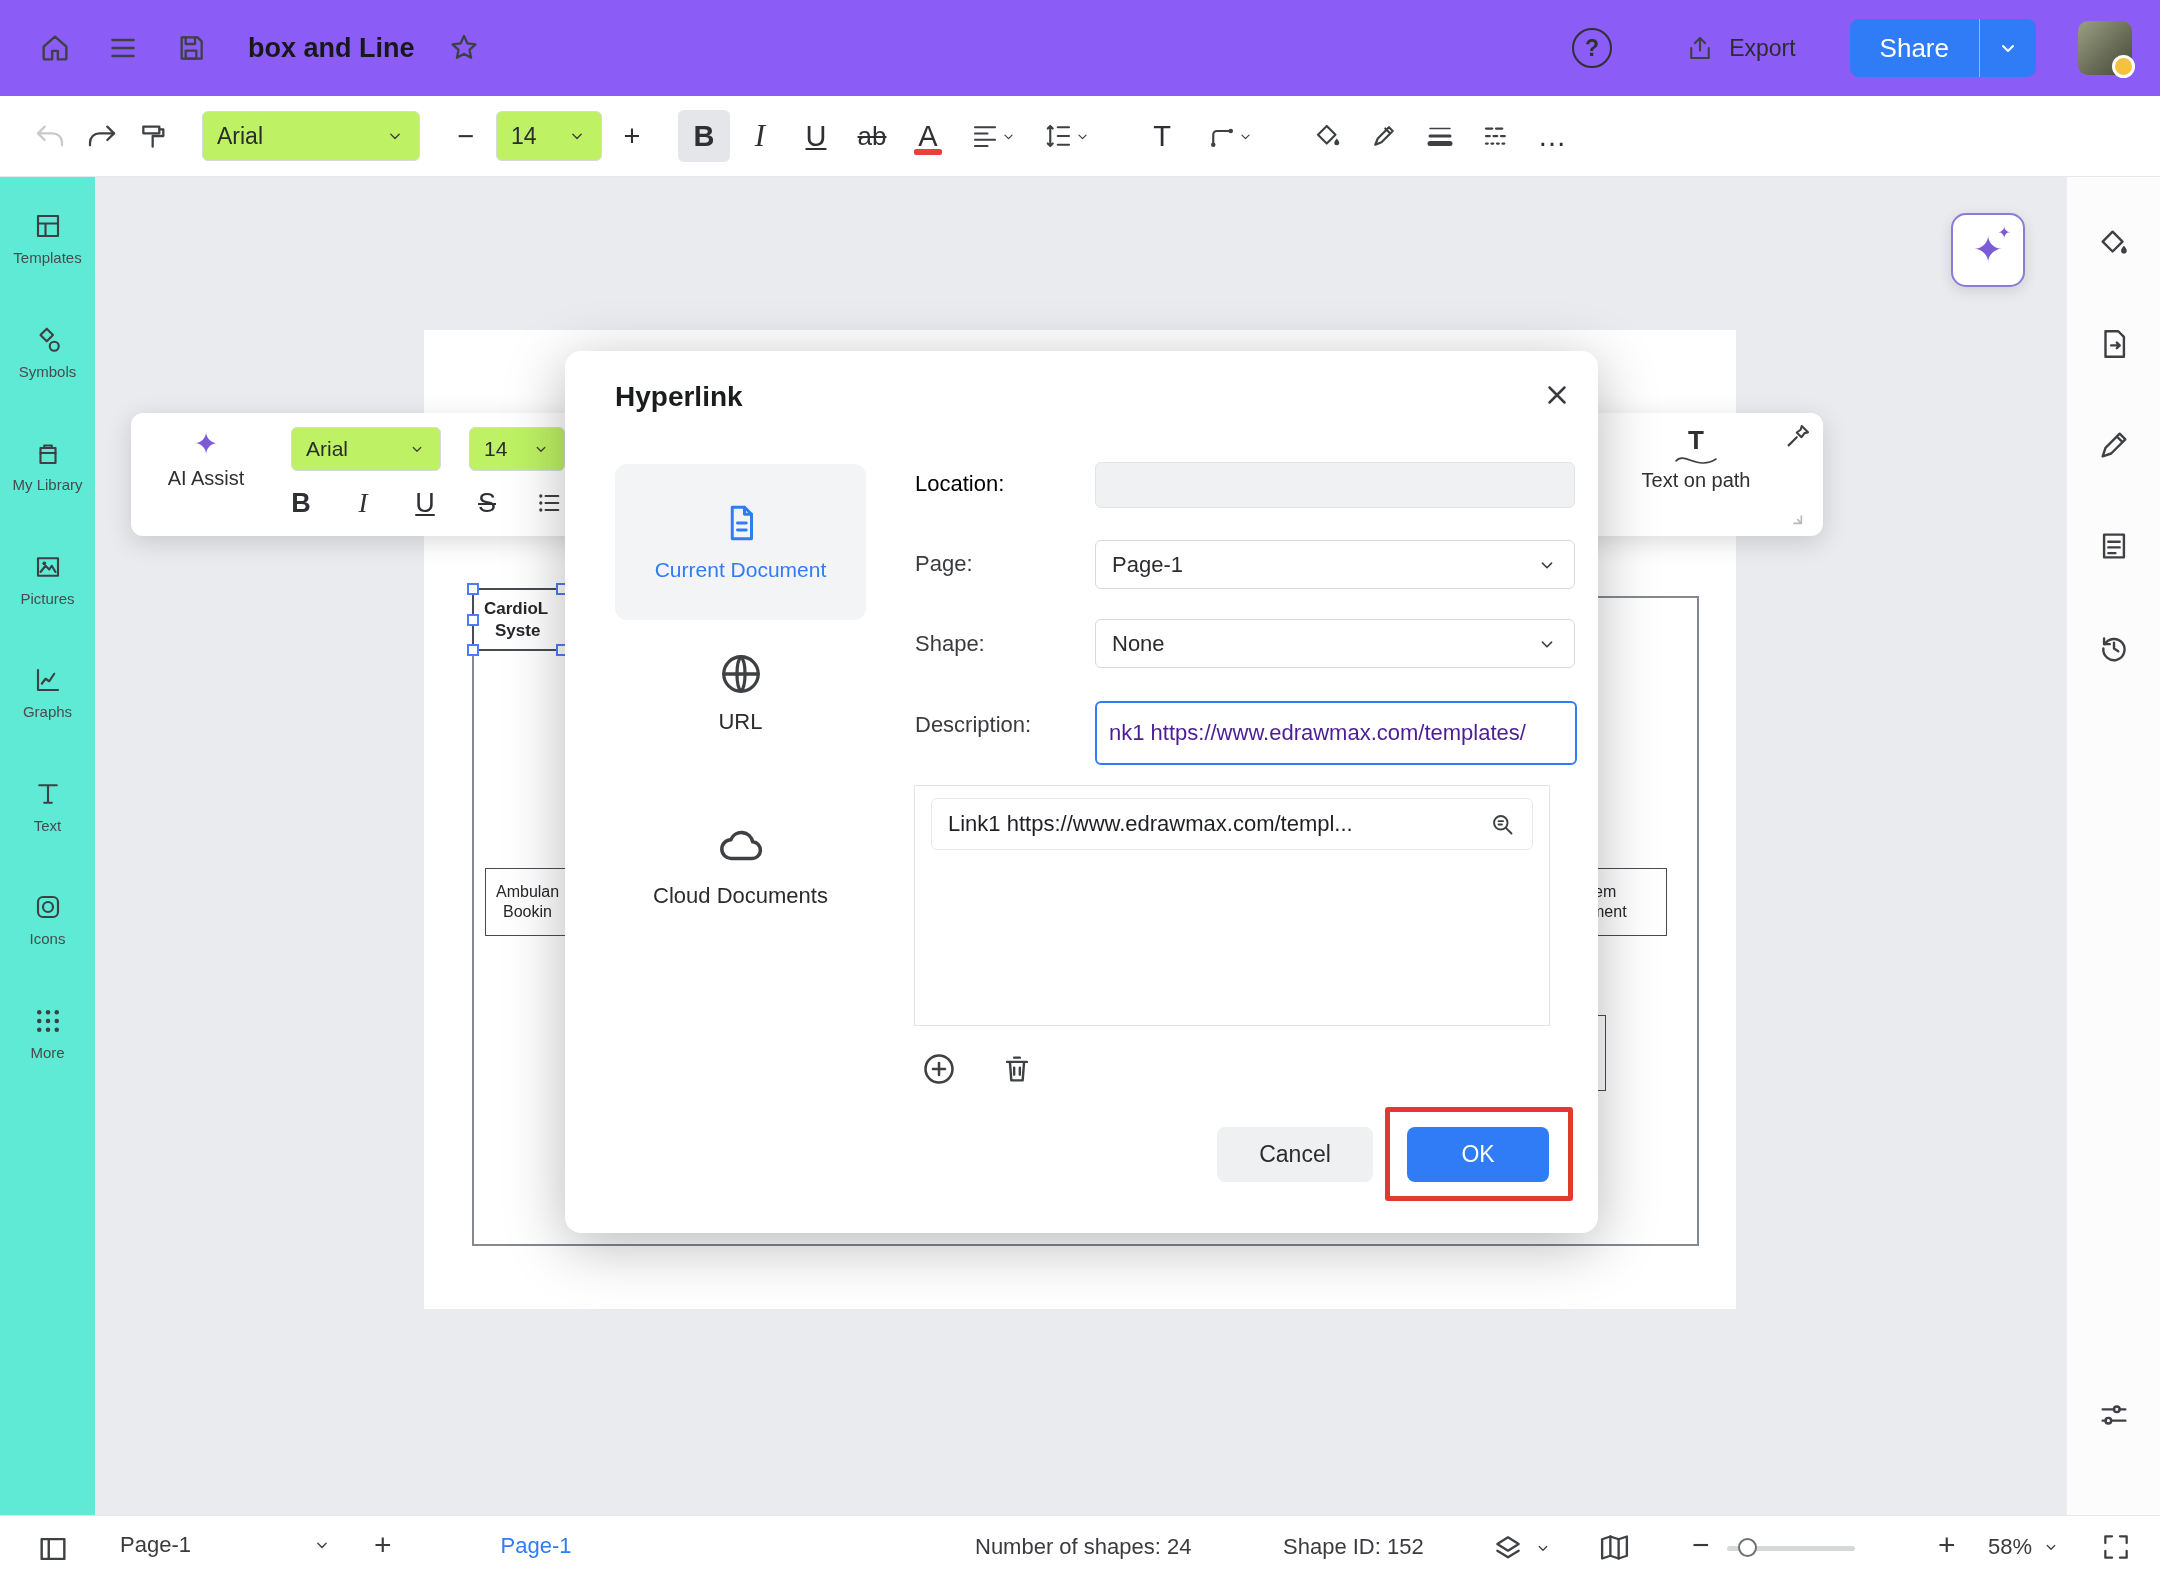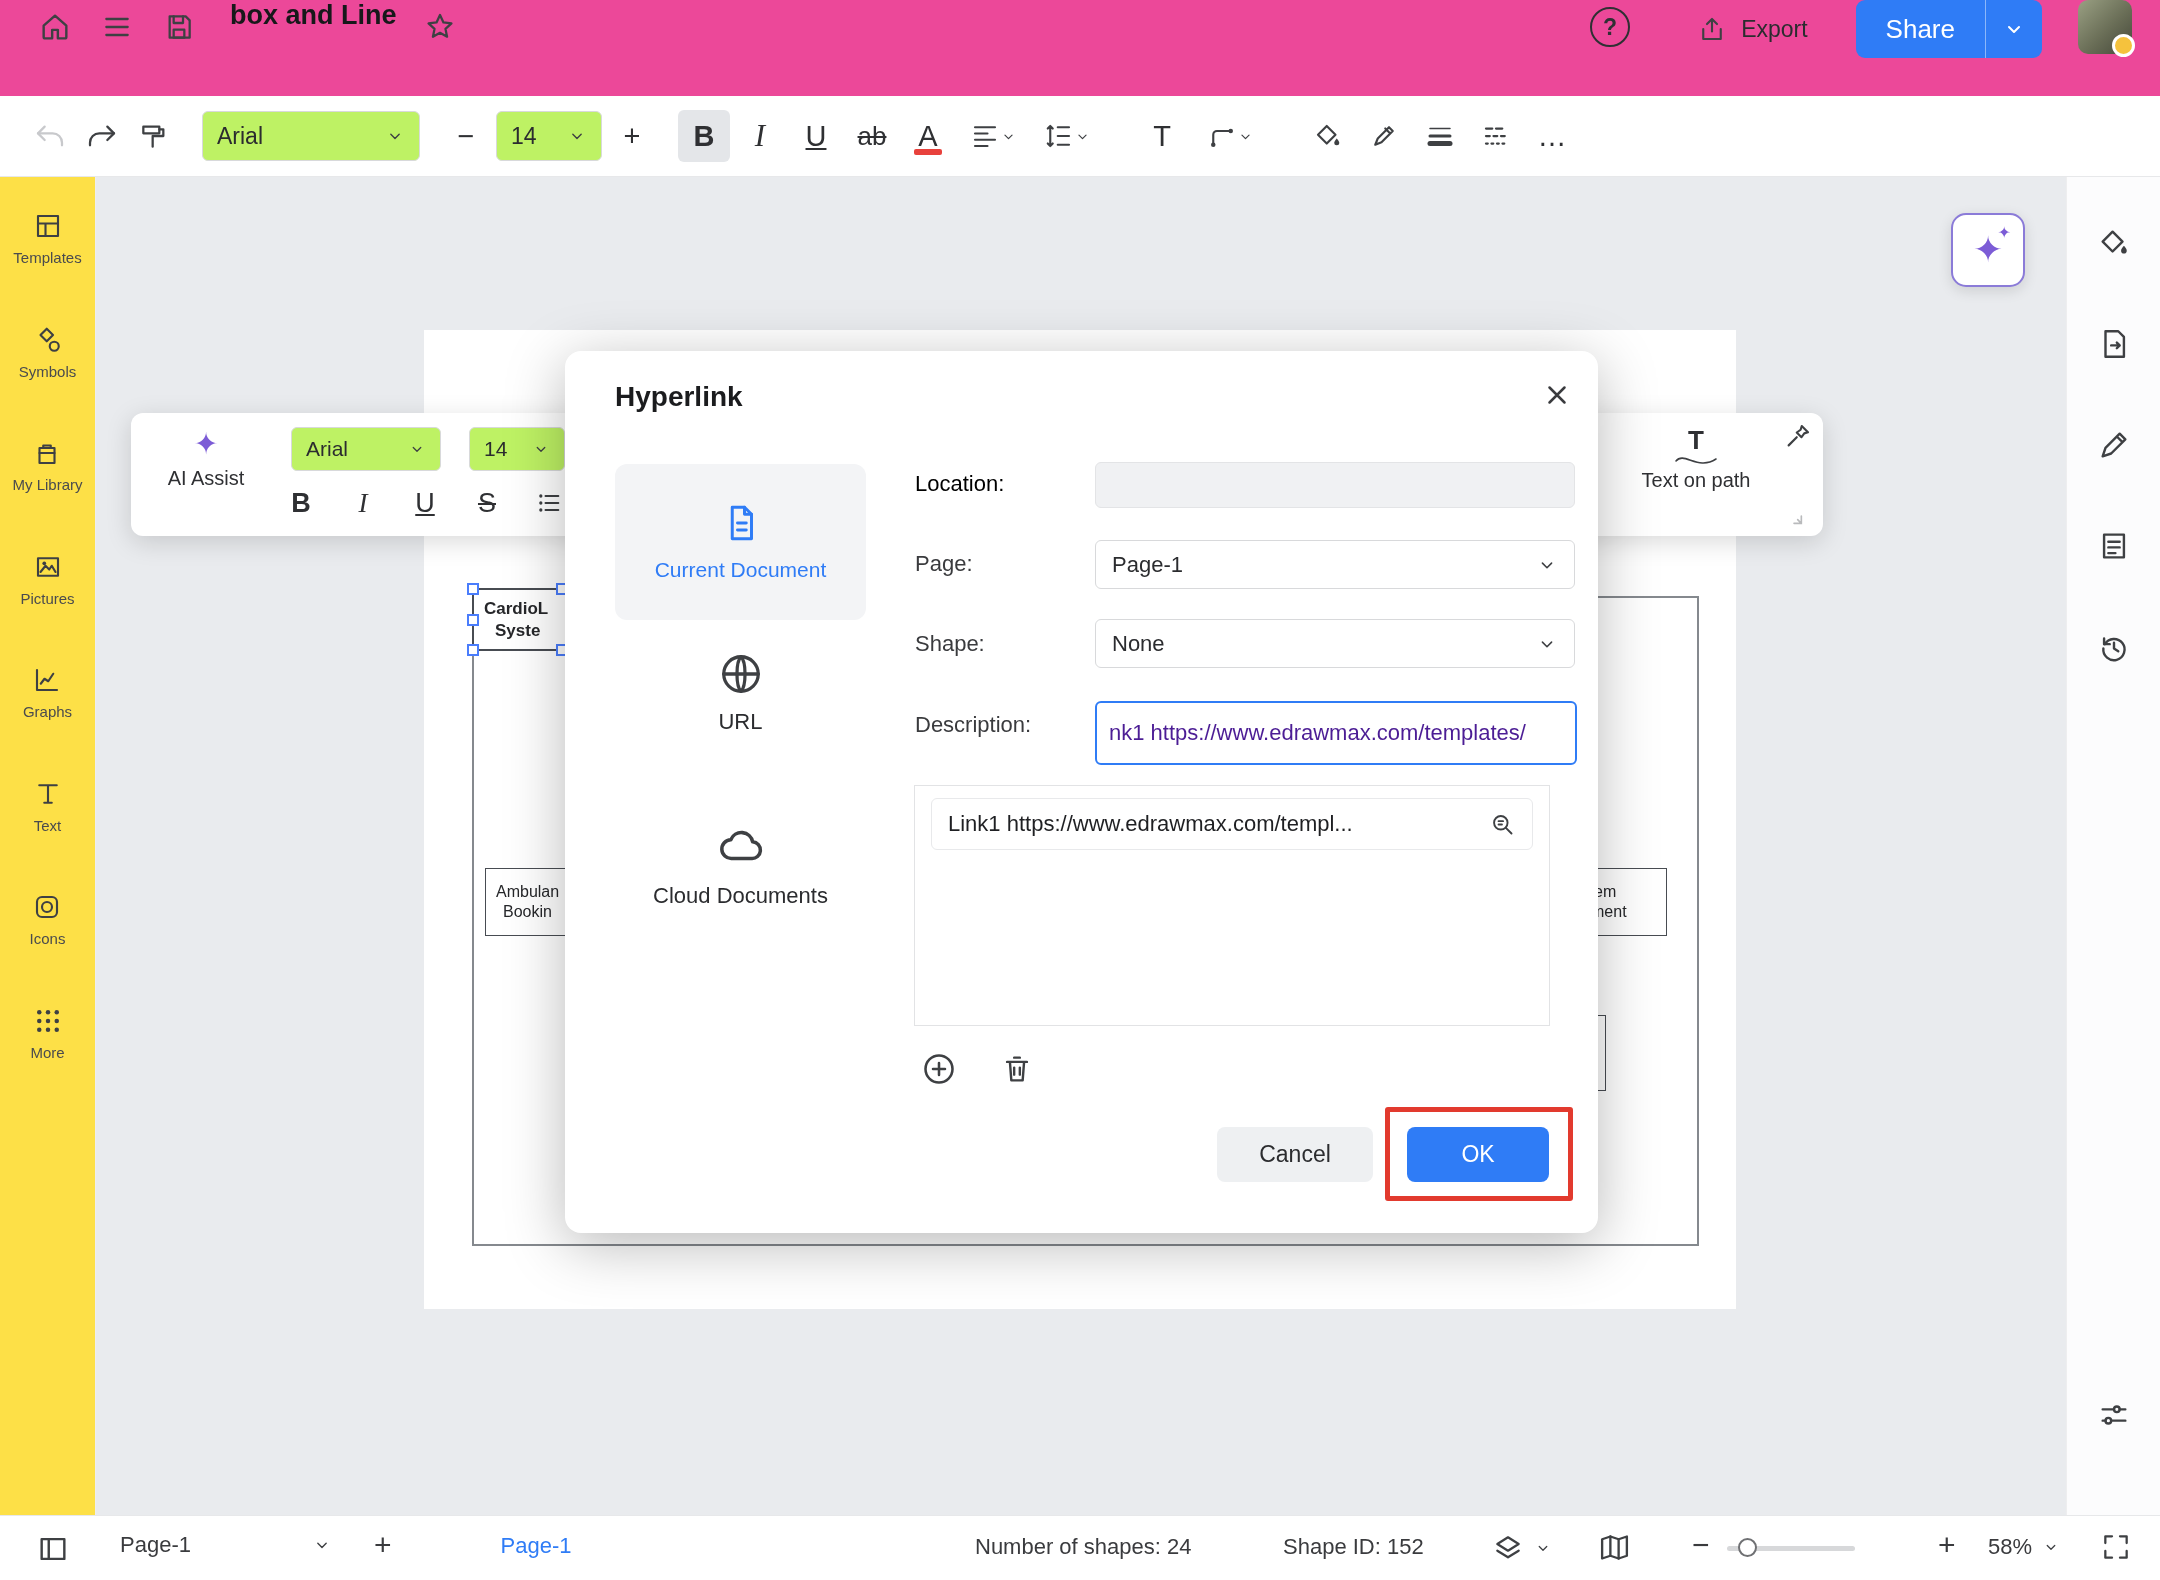--- a/index.html
+++ b/index.html
@@ -4,21 +4,21 @@
 <style>
 *{box-sizing:border-box;margin:0;padding:0}
 html,body{width:2160px;height:1580px}
 body{font-family:"Liberation Sans",sans-serif;background:#fff;color:#2b2c2f;-webkit-font-smoothing:antialiased}
 .app{position:relative;width:2160px;height:1580px;overflow:hidden;background:#fff}
 .abs{position:absolute}
 svg{display:block}
 .ic{stroke:#3e4043;fill:none;stroke-width:1.7;stroke-linecap:round;stroke-linejoin:round}
 .ic-light{stroke:#c8c9cc}
 
-.topbar{position:absolute;left:0;top:0;width:2160px;height:96px;display:flex;align-items:flex-start;padding:0 28px;gap:8px;background:#ec4899;z-index:10}
+.topbar{position:absolute;left:0;top:0;width:2160px;height:96px;display:flex;align-items:center;padding:0 28px;gap:14px;background:#8b5cf6;z-index:10}
 .tb-btn{width:54px;height:54px;display:flex;align-items:center;justify-content:center;border-radius:8px;cursor:pointer}
 .doc-title{font-size:27px;font-weight:700;color:#17181a;margin:0 8px 0 16px}
 .spacer{flex:1}
 .help-circle{width:40px;height:40px;border:2.4px solid #2f3033;border-radius:50%;display:flex;align-items:center;justify-content:center;font-size:23px;font-weight:700;color:#2f3033}
 .export-btn{display:flex;align-items:center;gap:14px;font-size:23px;color:#2b2c2f;padding:0 24px;height:58px;border-radius:8px;margin-left:28px;cursor:pointer}
 .share-btn{display:flex;align-items:stretch;height:58px;background:#2f7cf6;border-radius:9px;color:#fff;overflow:hidden;margin-left:16px;cursor:pointer}
 .share-main{padding:0 30px;font-size:26px;display:flex;align-items:center}
 .share-chevron{padding:0 16px;border-left:1px solid rgba(255,255,255,.45);display:flex;align-items:center}
 .avatar{width:54px;height:54px;border-radius:10px;margin-left:28px;background:linear-gradient(135deg,#9aa083,#6a6e57 55%,#45483a);position:relative}
 .avatar::after{content:"";position:absolute;right:-3px;bottom:-3px;width:17px;height:17px;border-radius:50%;background:#f5c23d;border:3px solid #fff}
@@ -28,21 +28,21 @@
 .t-btn.active{background:#e4e6e9}
 .letter-b{font-weight:800}
 .letter-i{font-style:italic;font-family:"Liberation Serif",serif;font-size:31px}
 .letter-u{text-decoration:underline}
 .letter-ab{text-decoration:line-through;font-size:26px}
 .letter-a{line-height:1}
 .color-bar{position:absolute;left:12px;right:12px;bottom:7px;height:6px;background:#e8413c;border-radius:2px}
 .select{display:flex;align-items:center;justify-content:space-between;border:1px solid #d8d9db;border-radius:6px;height:50px;padding:0 14px;font-size:23px;color:#2b2c2f;background:#bef264;cursor:pointer}
 .group{display:flex;align-items:center;gap:4px;margin-left:20px}
 
-.left-sidebar{position:absolute;left:0;top:177px;width:96px;height:1338px;background:#fde047;border-right:1px solid #eeeeef;display:flex;flex-direction:column;align-items:center;padding-top:34px;gap:58px;z-index:9}
+.left-sidebar{position:absolute;left:0;top:177px;width:96px;height:1338px;background:#5eead4;border-right:1px solid #eeeeef;display:flex;flex-direction:column;padding-top:34px;gap:58px;z-index:9}
 .side-item{display:flex;flex-direction:column;align-items:center;gap:9px;cursor:pointer}
 .side-item span{font-size:15px;color:#4a4b4e;text-align:center;line-height:1.1}
 .right-sidebar{position:absolute;right:0;top:177px;width:94px;height:1338px;background:#fcfcfd;border-left:1px solid #eeeeef;display:flex;flex-direction:column;align-items:center;padding-top:44px;gap:57px;z-index:9}
 .rs-btn{width:44px;height:44px;display:flex;align-items:center;justify-content:center;cursor:pointer}
 
 .canvas-bg{position:absolute;left:96px;top:177px;width:1970px;height:1338px;background:#e9ebee;z-index:0}
 .page{position:absolute;left:424px;top:330px;width:1312px;height:979px;background:#fff;z-index:1}
 .big-rect{position:absolute;left:472px;top:596px;width:1227px;height:650px;border:2px solid #85898e;z-index:2}
 .shape{position:absolute;background:#fff;border:2px solid #484c52;z-index:2;display:flex;flex-direction:column;justify-content:center}
 .shape .ln{font-size:17px;color:#26272a;line-height:1.25;padding-left:10px;white-space:nowrap}

